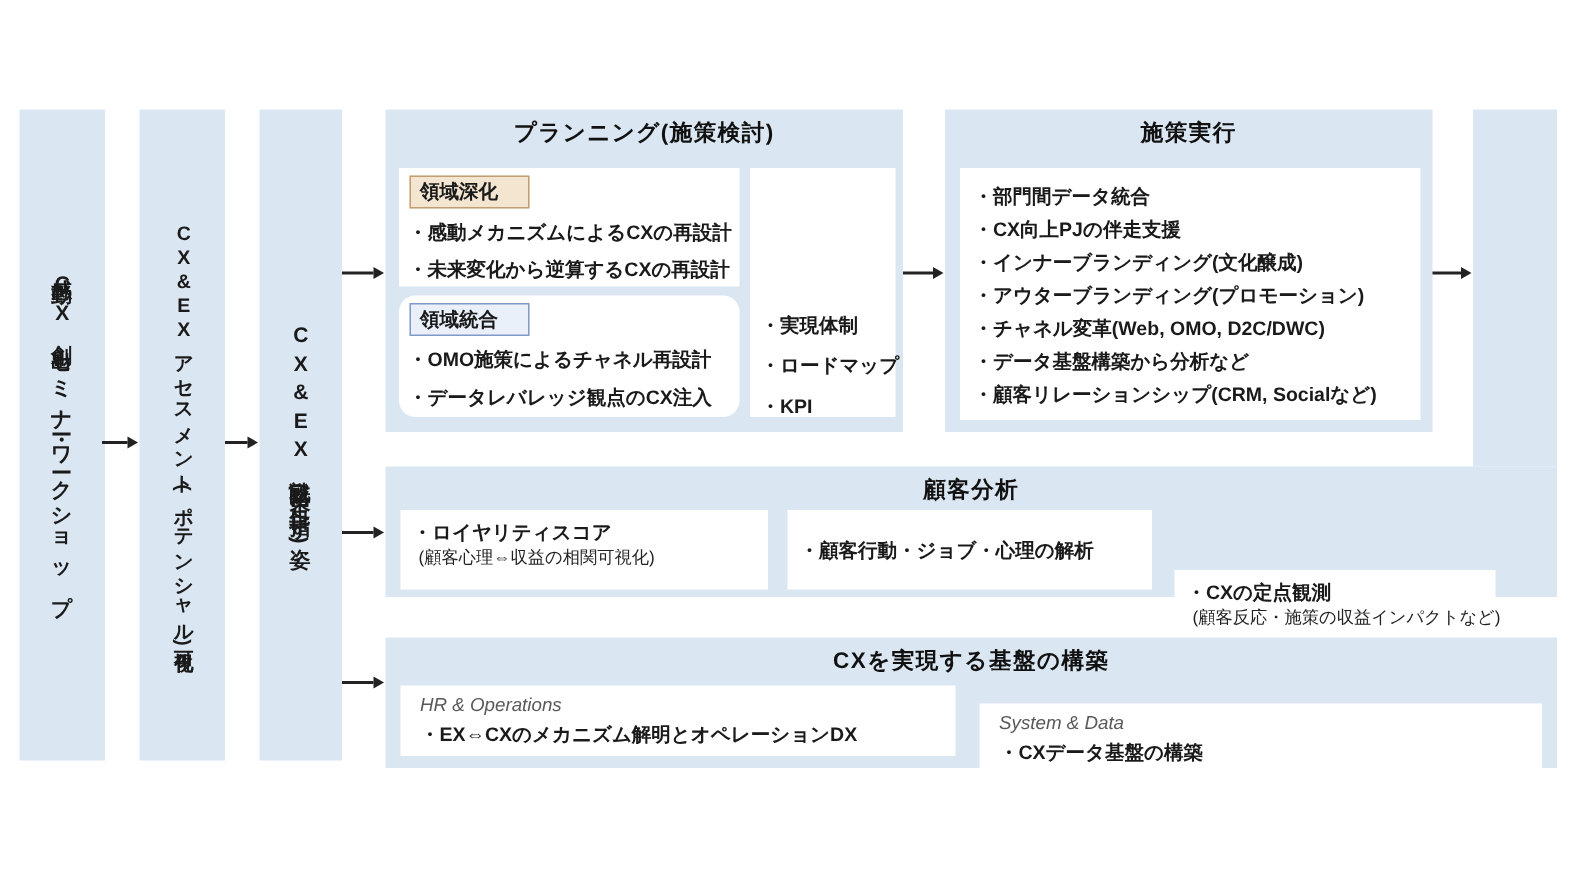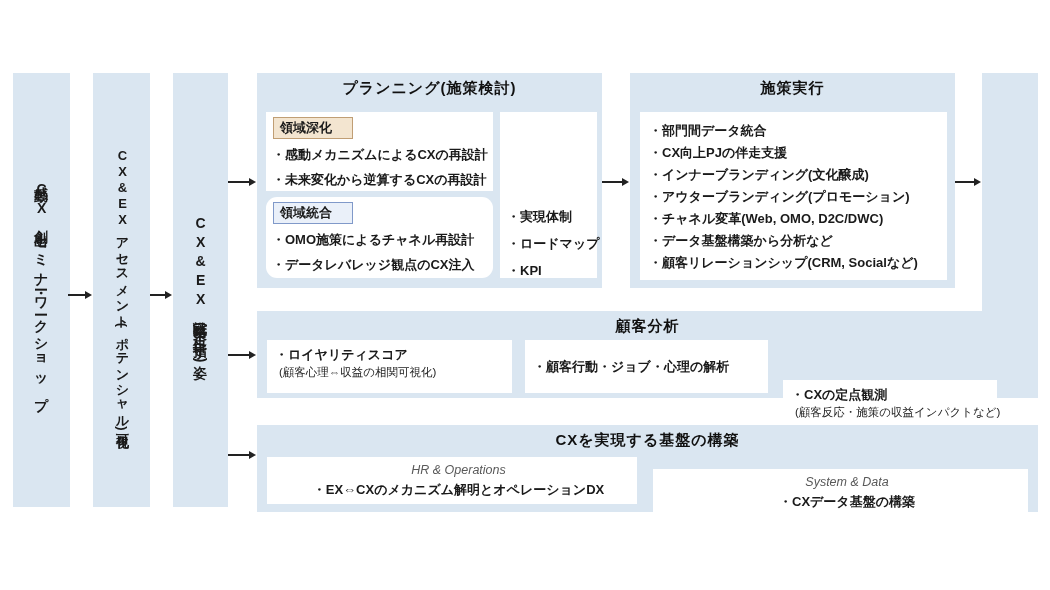--- a/index.html
+++ b/index.html
@@ -44,21 +44,21 @@
   .enabler{font-size:13px;font-weight:bold;line-height:14px;white-space:nowrap;}
   
   .elist{padding:8px 0 16px 9px;box-sizing:border-box;}
   .eitem{font-size:13px;font-weight:bold;line-height:22px;white-space:nowrap;}
   
   .abox{box-sizing:border-box;padding:7px 6px 0 8px;}
   .abox.center{display:flex;align-items:center;padding-top:0;}
   .amain{font-size:13px;font-weight:bold;line-height:16px;white-space:nowrap;}
   .asub{font-size:11.5px;font-weight:normal;line-height:14px;margin:2px 0 0 4px;color:#222;white-space:nowrap;}
   
-  .fbox{box-sizing:border-box;padding:5px 0 0 13px;text-align:center;}
+  .fbox{box-sizing:border-box;padding:5px 0 0 13px;}
   .fcat{font-size:12.5px;font-style:italic;color:var(--category-text,#595959);line-height:16px;}
   .fitem{font-size:13px;font-weight:bold;line-height:17px;margin-top:3px;white-space:nowrap;}
 </style>
 </head>
 <body>
 
 <div class="stage">
 
   <div class="vcol" style="left:13px;top:73px;width:57px;height:434px;">
     <span class="vtext"><span>感動</span><span class="lat">CX</span><span>創出セミナー・ワークショップ</span></span>

